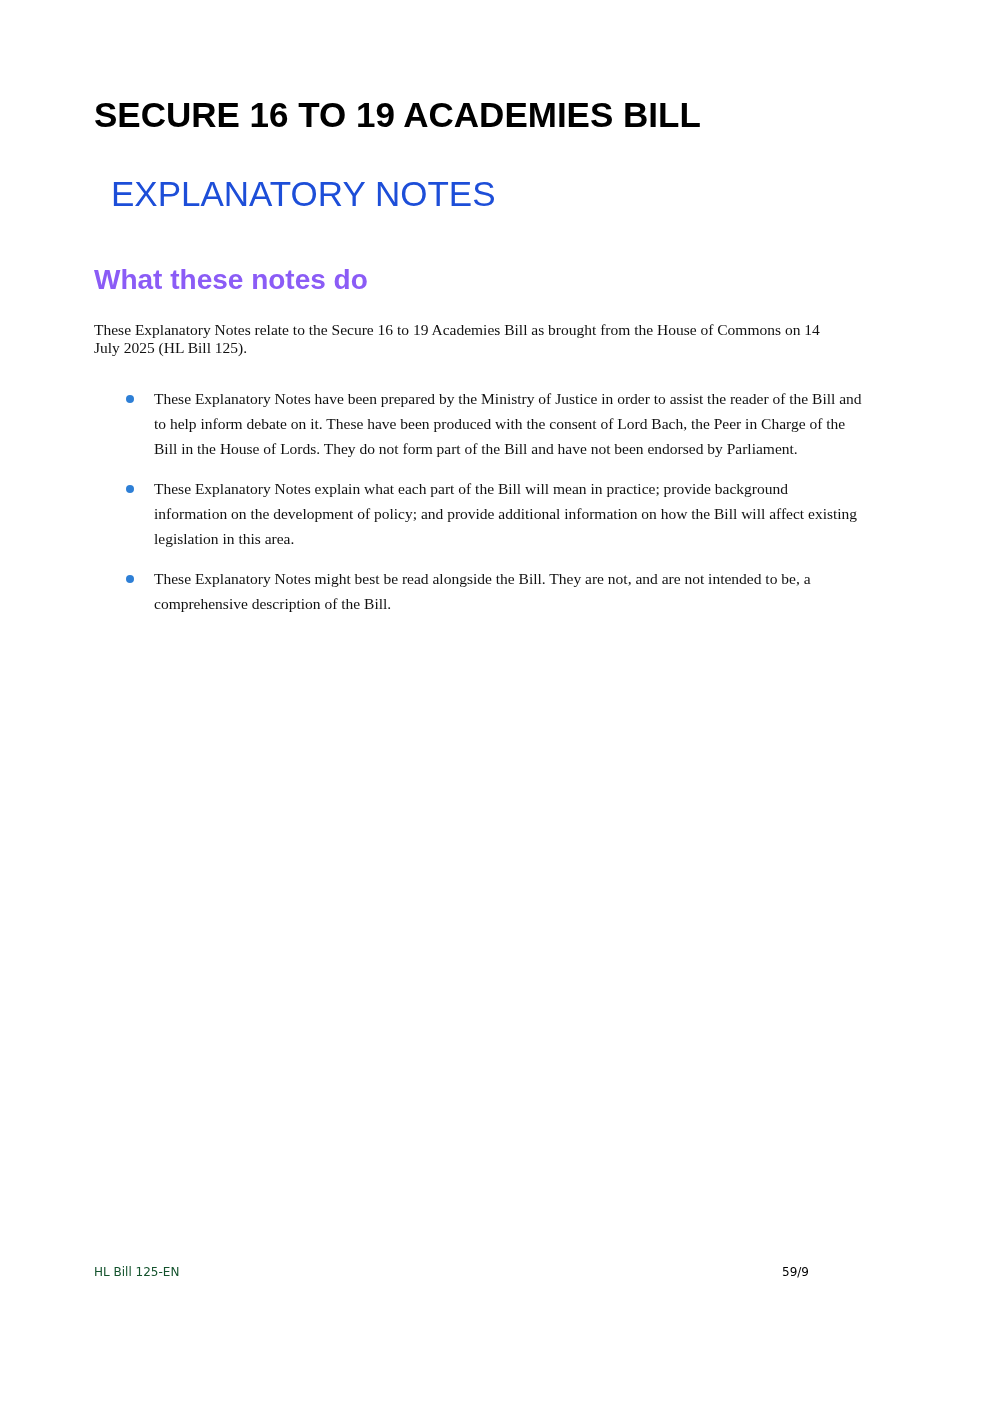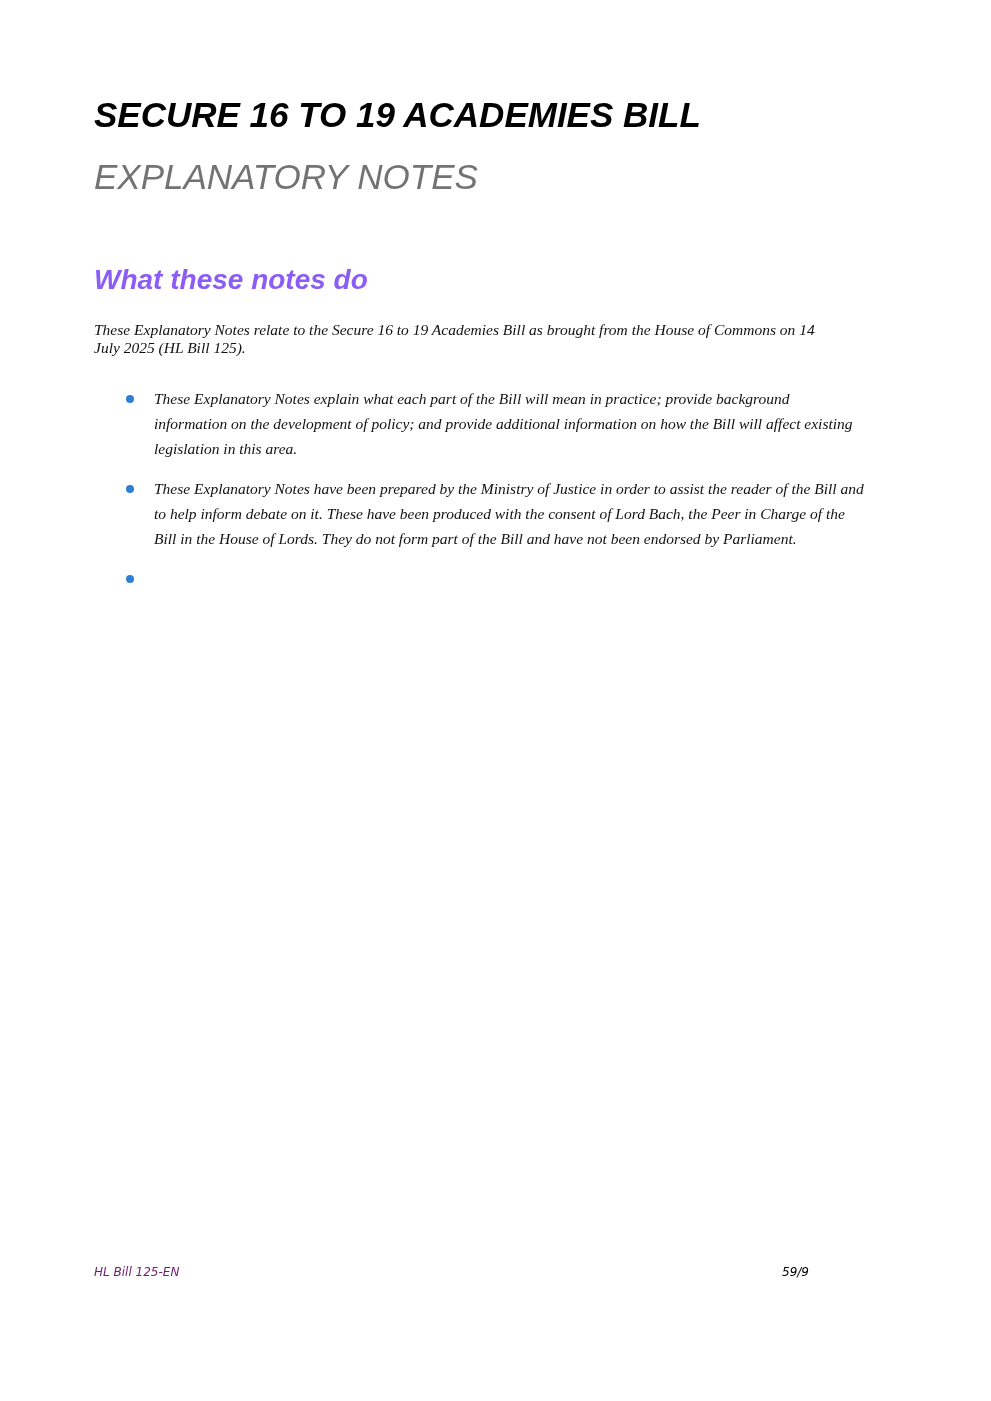--- a/index.html
+++ b/index.html
@@ -1,26 +1,26 @@
 <!DOCTYPE html>
 <html><head>
 <meta charset="utf-8">
 <style>
   html, body { margin: 0; padding: 0; background: #ffffff; }
   body { width: 991px; height: 1401px; position: relative; overflow: hidden; }
-  .page { position: absolute; left: 0; top: 0; width: 927px; height: 1401px; font-style: italic; }
+  .page { position: absolute; left: 0; top: 0; width: 927px; height: 1401px; }
   .title {
     position: absolute; left: 94px; top: 95px;
     font-family: "Liberation Sans", sans-serif; font-weight: bold;
     font-size: 35px; color: #000; margin: 0; letter-spacing: 0px; white-space: nowrap;
   }
   .subtitle {
     position: absolute; left: 94px; top: 157px;
     font-family: "Liberation Sans", sans-serif; font-weight: normal;
-    font-size: 35px; color: #737373; margin: 0; white-space: nowrap;
+    font-size: 35px; color: #1d4ed8; margin: 17px; white-space: nowrap;
   }
   .section-heading {
     position: absolute; left: 94px; top: 264px;
     font-family: "Liberation Sans", sans-serif; font-weight: bold;
     font-size: 28px; color: #8b5cf6; margin: 0; white-space: nowrap;
   }
   .intro {
     position: absolute; left: 94px; top: 321px; width: 740px;
     font-family: "Liberation Serif", serif; font-size: 15.5px; line-height: 18px;
     color: #111; margin: 0;
@@ -32,45 +32,46 @@
   .bullet {
     position: relative; padding-left: 60px; margin-bottom: 15px;
     font-family: "Liberation Serif", serif; font-size: 15.5px; line-height: 25px; color: #111;
   }
   .bullet-dot {
     position: absolute; left: 32px; top: 9px; width: 8px; height: 8px;
     border-radius: 50%; background: #2e7fd6;
   }
   .footer-left {
     position: absolute; left: 94px; top: 1265px;
-    font-family: "DejaVu Sans", sans-serif; font-size: 12px; color: #701a75; white-space: nowrap;
+    font-family: "DejaVu Sans", sans-serif; font-size: 12px; color: #14532d; white-space: nowrap;
   }
   .footer-right {
     position: absolute; left: 782px; top: 1265px;
     font-family: "DejaVu Sans", sans-serif; font-size: 12px; color: #000; white-space: nowrap;
   }
 </style>
 </head>
 <body>
 
 <div class="page">
   <h1 class="title">SECURE 16 TO 19 ACADEMIES BILL</h1>
   <h2 class="subtitle">EXPLANATORY NOTES</h2>
   <h3 class="section-heading">What these notes do</h3>
   <p class="intro">These Explanatory Notes relate to the Secure 16 to 19 Academies Bill as brought from the House of Commons on 14 July 2025 (HL Bill 125).</p>
 
   <ul class="bullets">
     <li class="bullet">
       <span class="bullet-dot"></span>
+      <span>These Explanatory Notes have been prepared by the Ministry of Justice in order to assist the reader of the Bill and to help inform debate on it. These have been produced with the consent of Lord Bach, the Peer in Charge of the Bill in the House of Lords. They do not form part of the Bill and have not been endorsed by Parliament.</span>
+    </li>
+    <li class="bullet">
+      <span class="bullet-dot"></span>
       <span>These Explanatory Notes explain what each part of the Bill will mean in practice; provide background information on the development of policy; and provide additional information on how the Bill will affect existing legislation in this area.</span>
     </li>
     <li class="bullet">
       <span class="bullet-dot"></span>
-      <span>These Explanatory Notes have been prepared by the Ministry of Justice in order to assist the reader of the Bill and to help inform debate on it. These have been produced with the consent of Lord Bach, the Peer in Charge of the Bill in the House of Lords. They do not form part of the Bill and have not been endorsed by Parliament.</span>
-    </li>
-    <li class="bullet">
-      <span class="bullet-dot"></span>
+      <span>These Explanatory Notes might best be read alongside the Bill. They are not, and are not intended to be, a comprehensive description of the Bill.</span>
     </li>
   </ul>
 
   <div class="footer-left">HL Bill 125-EN</div>
   <div class="footer-right">59/9</div>
 </div>
 
 </body></html>

